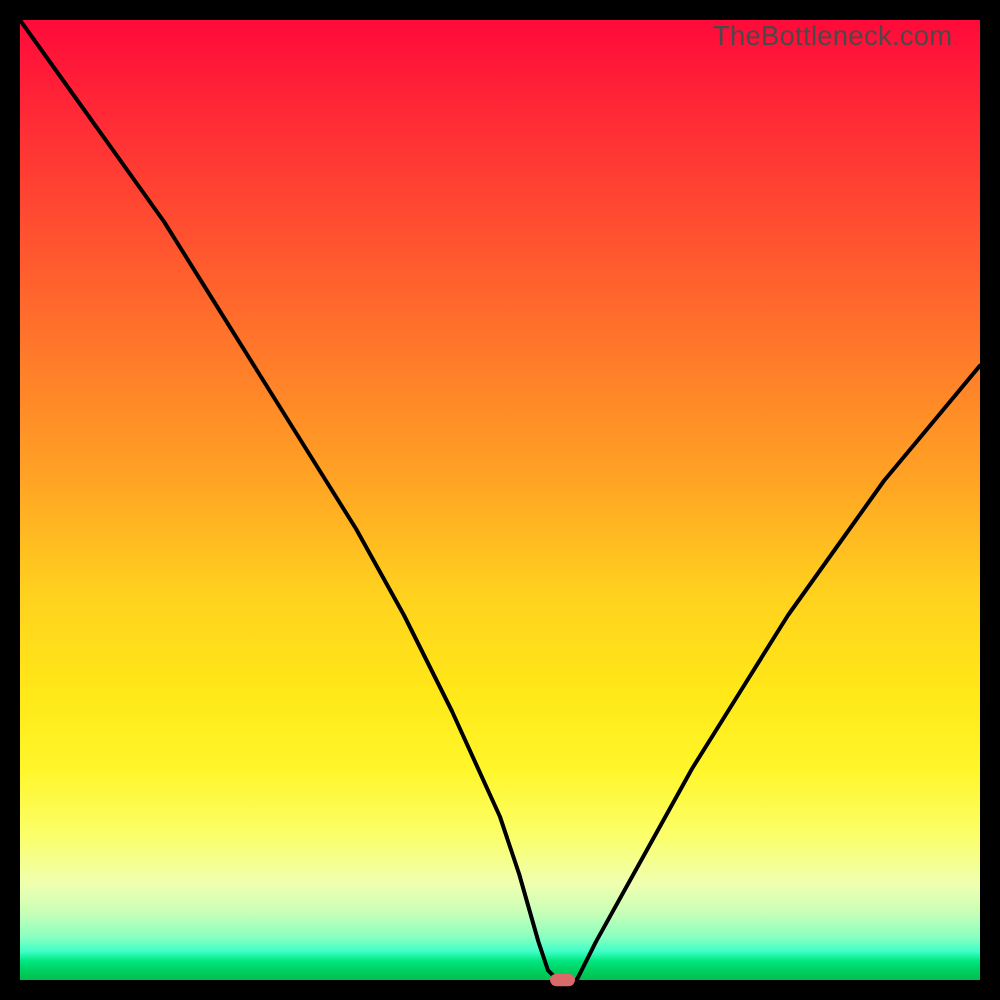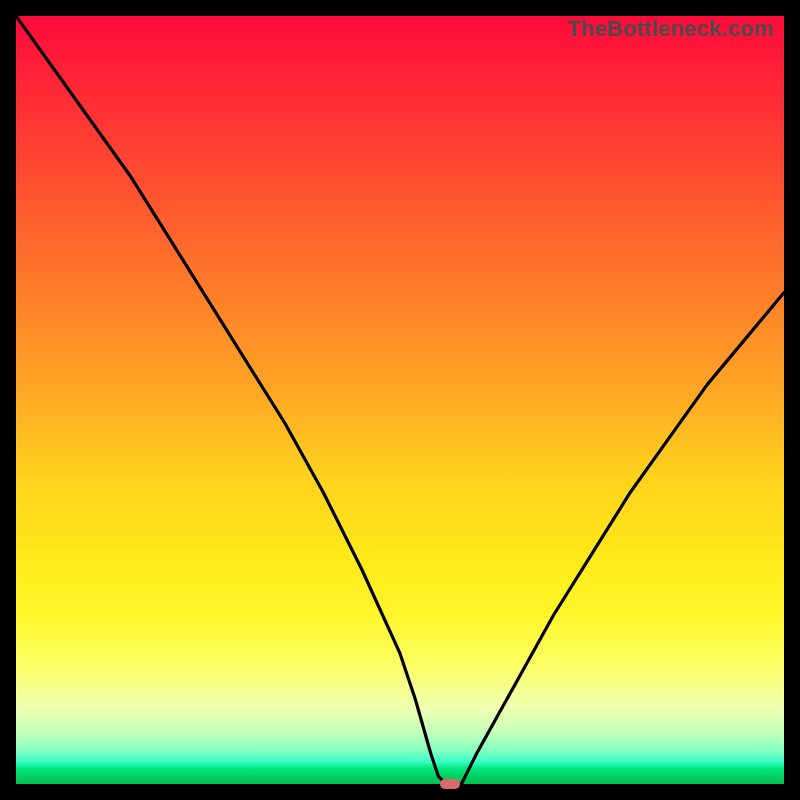--- a/index.html
+++ b/index.html
@@ -38,24 +38,24 @@
       #8affc0 95.5%,
       #40ffc8 97%,
       #00e880 98%,
       #00d060 99%,
       #00c050 100%
     );
   }
   .watermark {
     position: absolute;
     top: 0;
-    right: 10px;
+    right: 22px;
     color: #4a4a4a;
     font-size: 22px;
-    font-weight: 700;
+    font-weight: 400;
     letter-spacing: 0.2px;
     pointer-events: none;
     user-select: none;
   }
   svg.curve {
     position: absolute;
     left: 0;
     top: 0;
     width: 768px;
     height: 768px;

